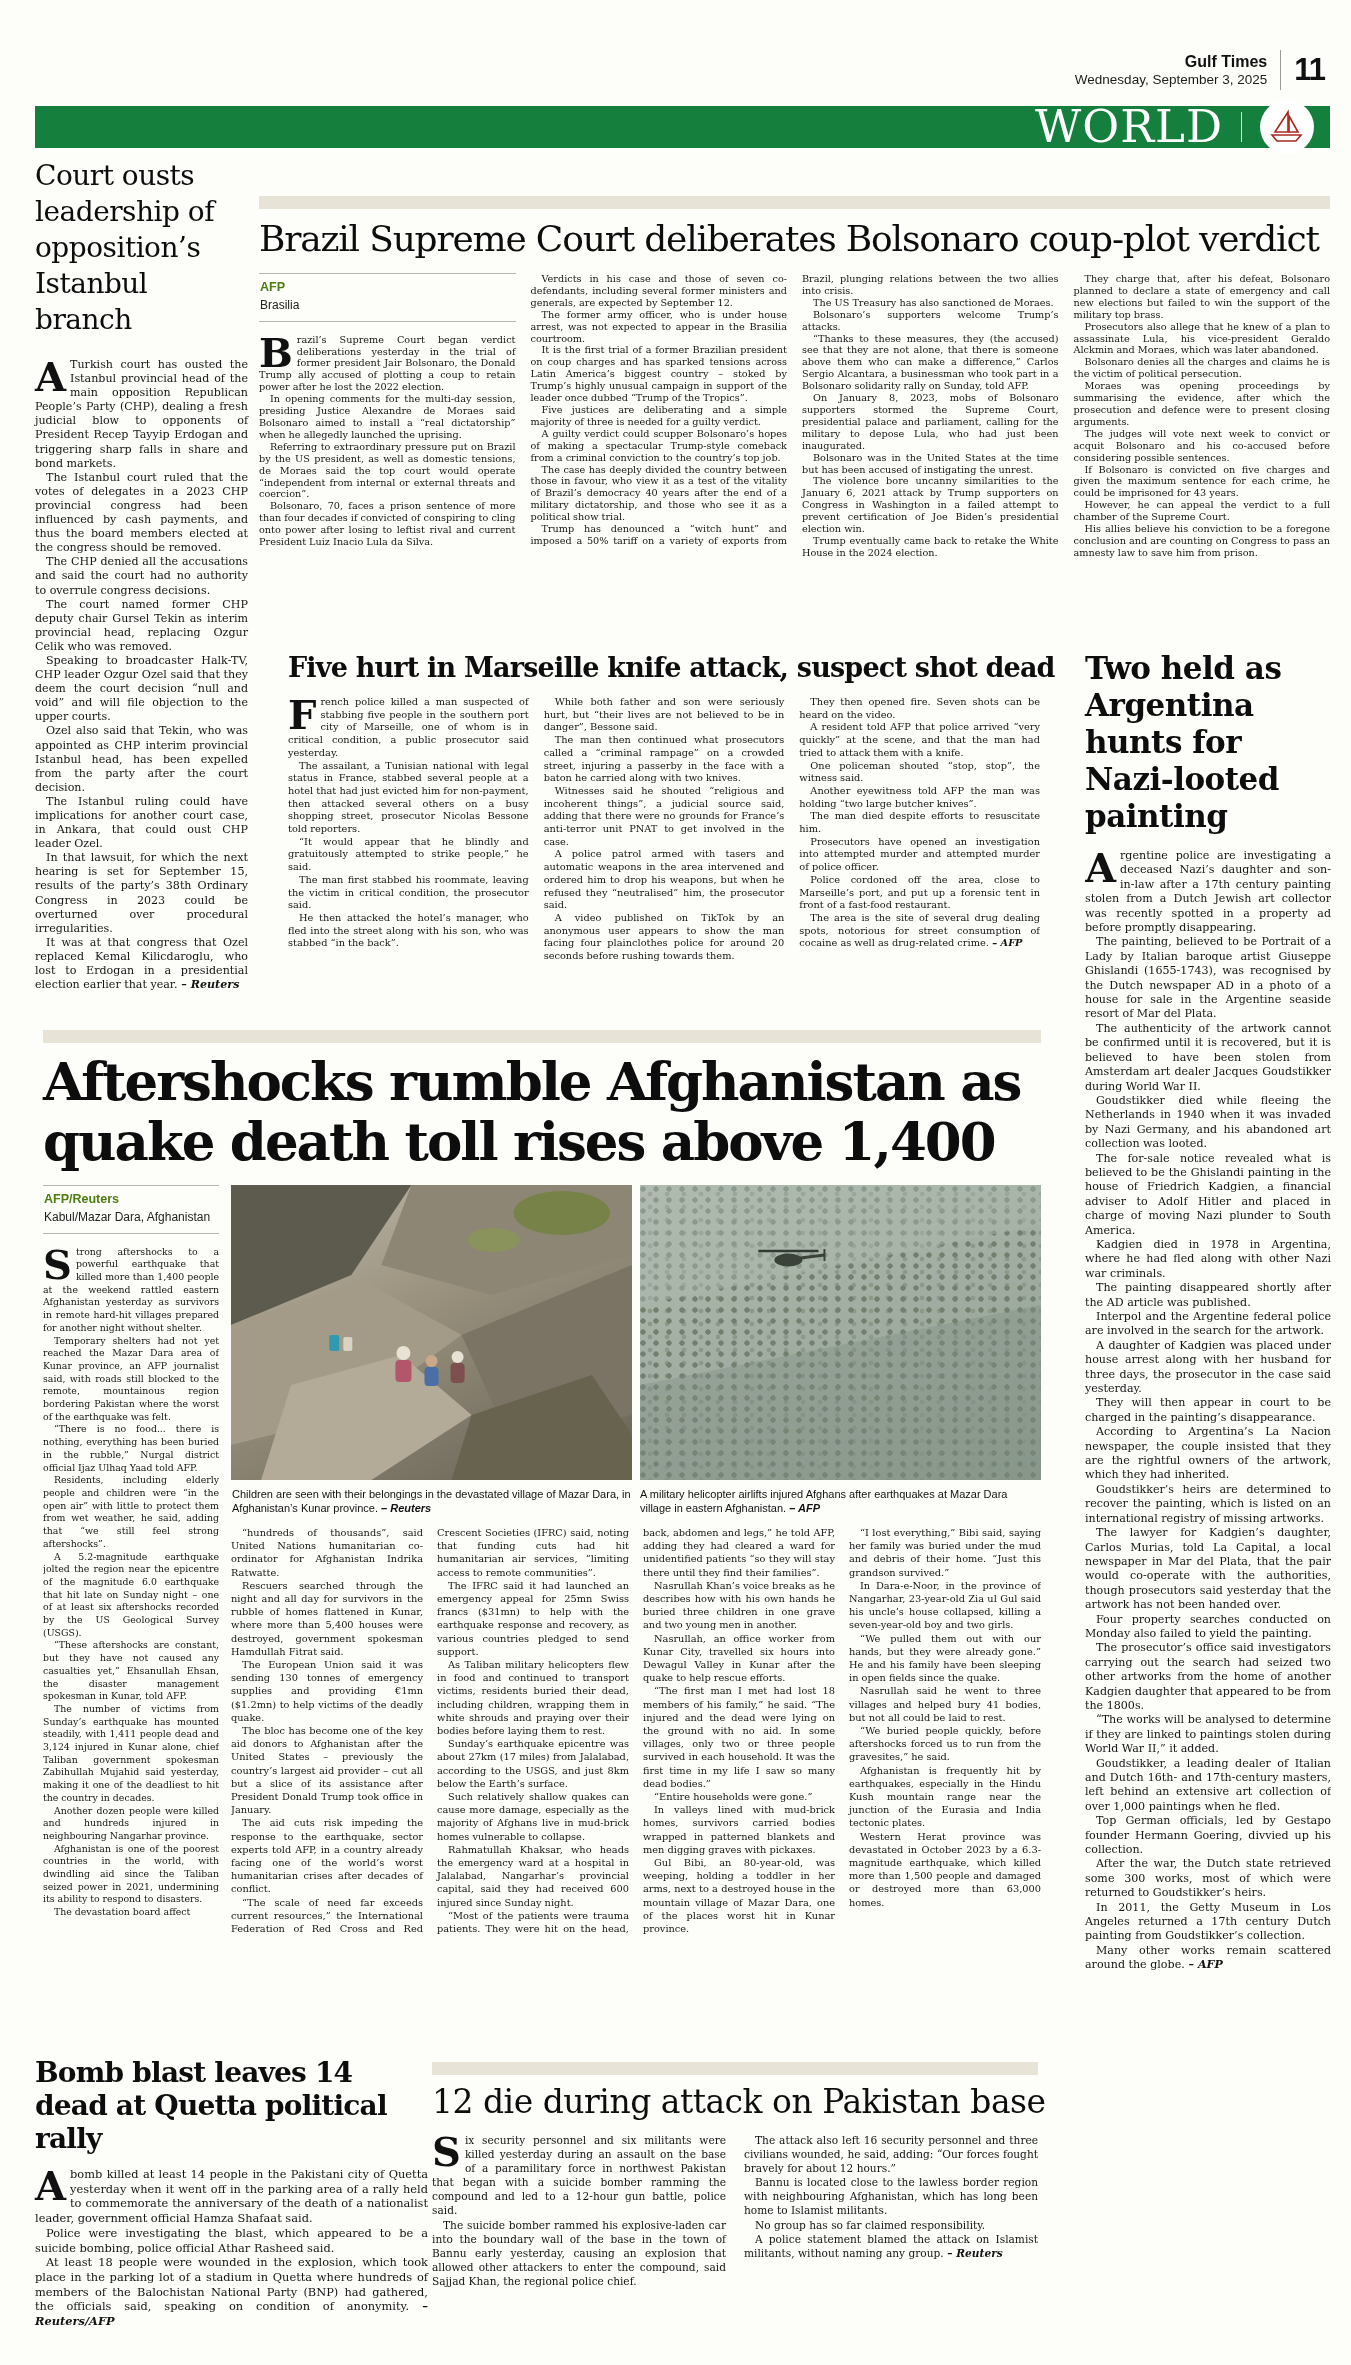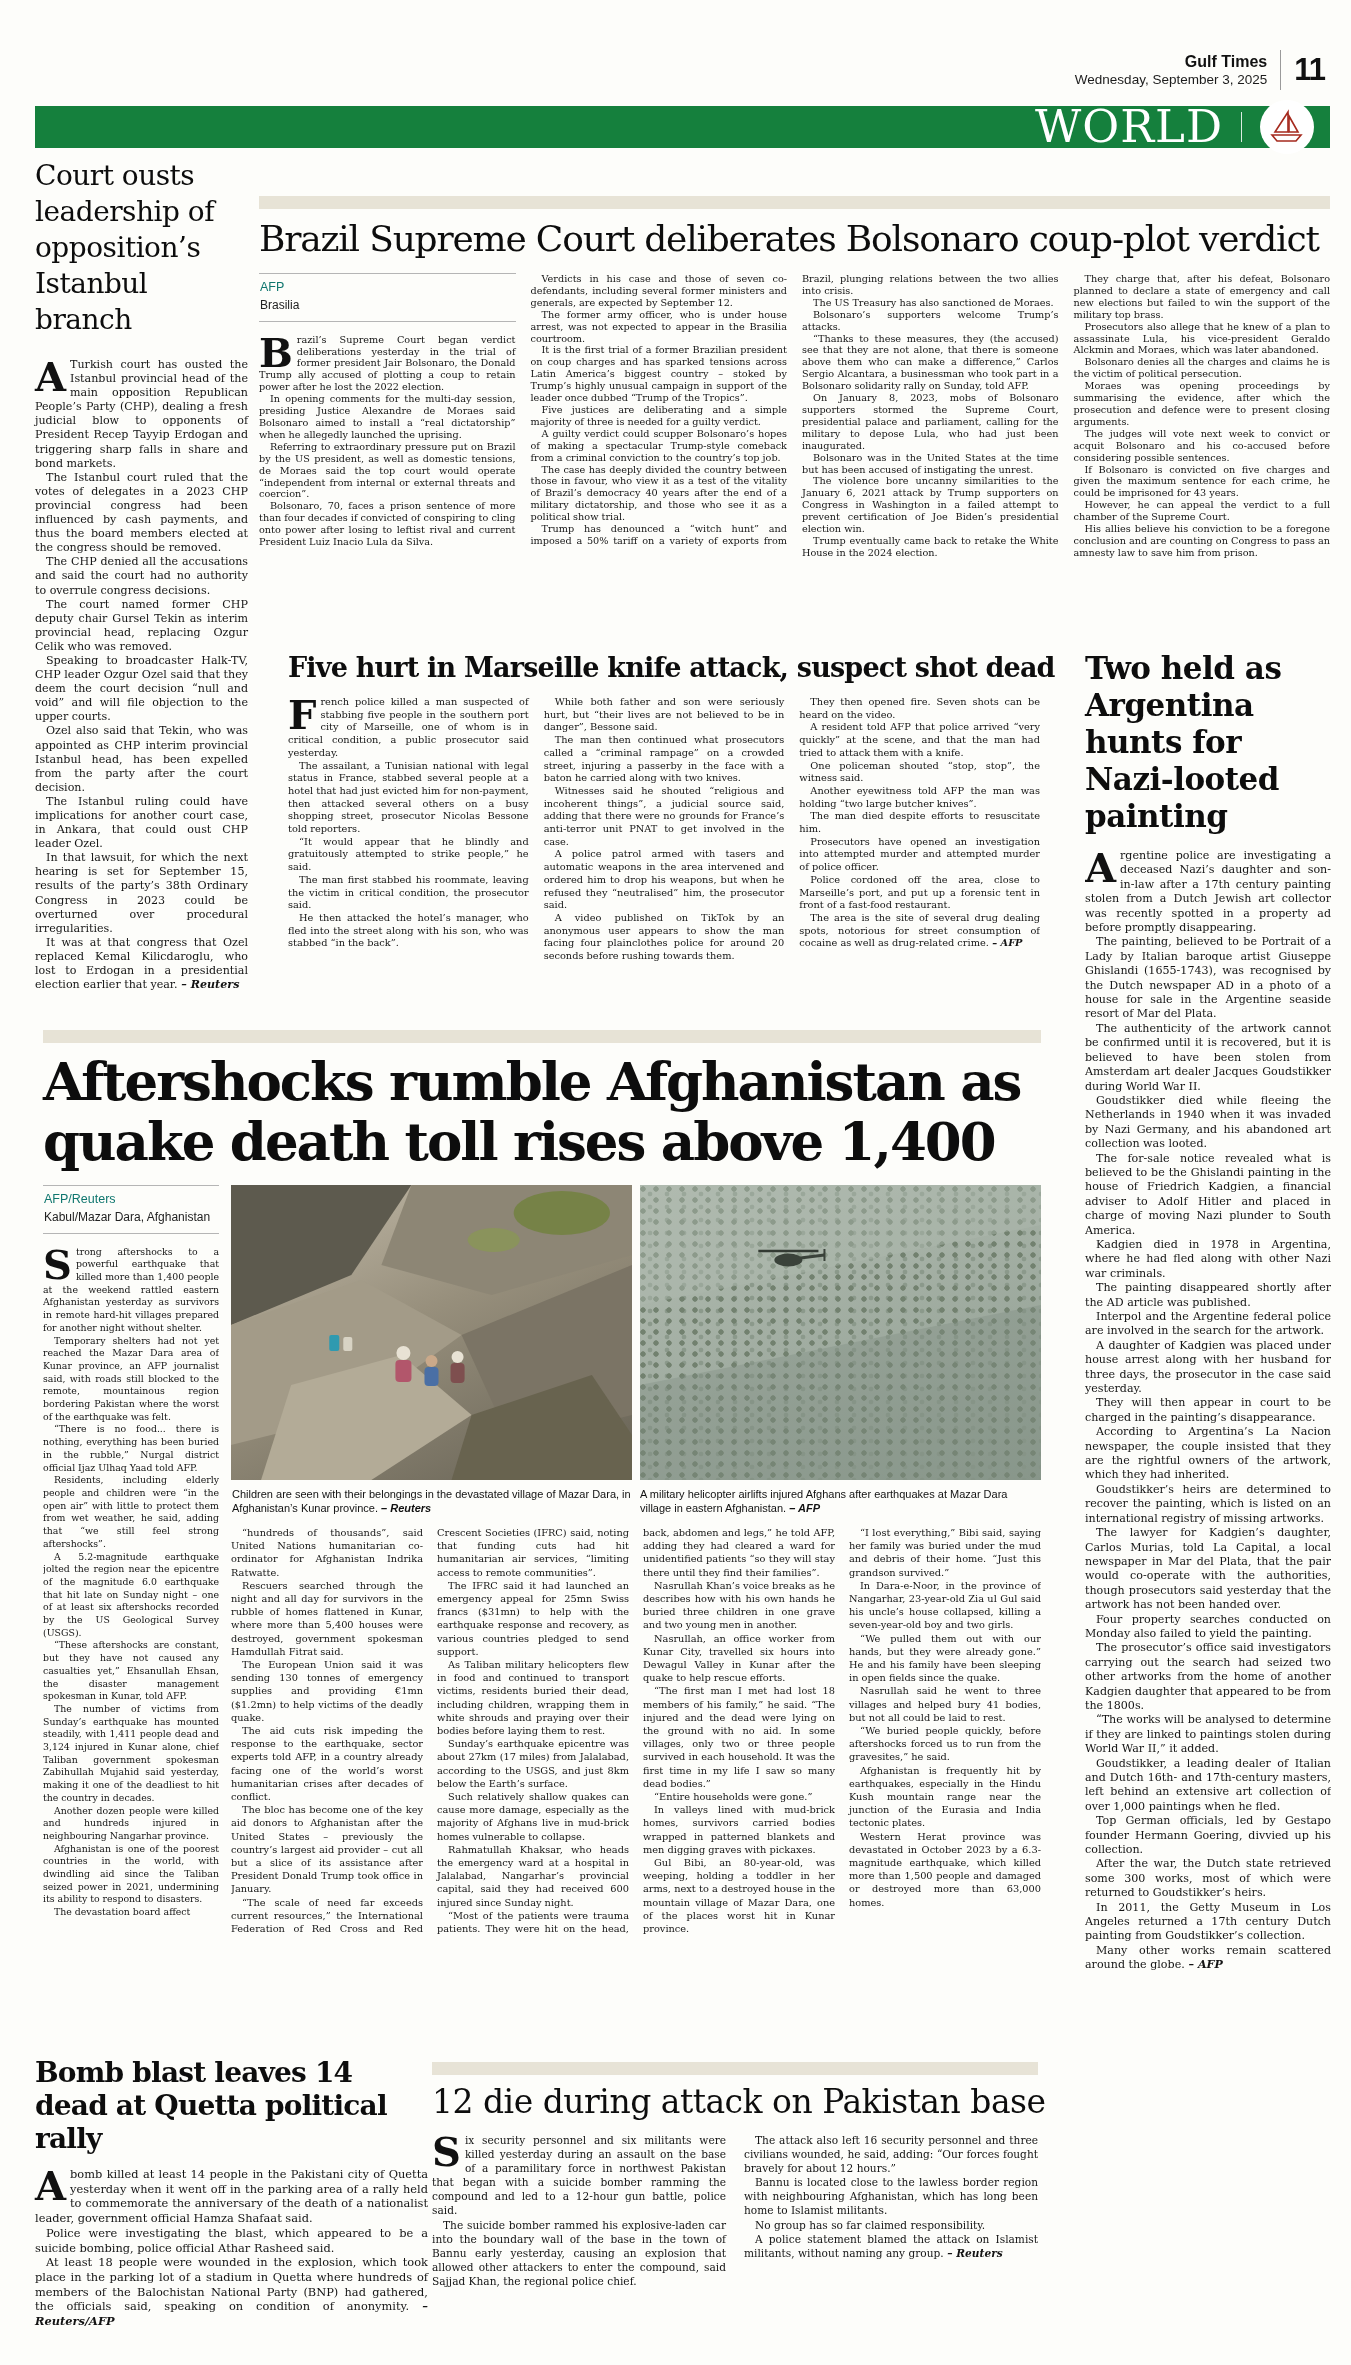--- a/index.html
+++ b/index.html
@@ -19,21 +19,21 @@
   .emblem{width:54px;height:54px;border-radius:50%;background:#fff;display:flex;align-items:center;justify-content:center;
           margin:-7px 0;}
   
   .kicker{height:13px;background:#e7e3d6;}
   .bodytext p{margin:0;text-indent:11px;text-align:justify;}
   .bodytext p.dropcap{text-indent:0;}
   .dropcap::first-letter{float:left;font-weight:bold;font-size:40px;line-height:31px;padding:3px 4px 0 0;color:#111;}
   .endtag{font-weight:bold;font-style:italic;}
   .byline{border-top:1px solid #b5b5b5;border-bottom:1px solid #b5b5b5;padding:6px 1px 8px;margin-bottom:12px;
           font-family:"Liberation Sans",sans-serif;break-inside:avoid;line-height:1.25;}
-  .byl-agency{font-weight:normal;font-size:12.5px;color:#0f766e;}
+  .byl-agency{font-weight:bold;font-size:12.5px;color:#4d7c0f;}
   .byl-loc{font-size:12px;color:#222;margin-top:2px;}
   h1,h2{color:#0d0d0d;}
   
   .art-istanbul{position:absolute;left:35px;top:158px;width:213px;}
   .art-istanbul h2{font-size:28px;line-height:36px;letter-spacing:-0.5px;margin:0 0 20px;font-weight:normal;}
   .art-istanbul .bodytext{font-size:11.1px;line-height:14.1px;}
   
   .art-brazil{position:absolute;left:259px;top:196px;width:1071px;}
   .art-brazil h1{font-size:36px;line-height:42px;font-weight:400;letter-spacing:-1.2px;margin:9px 0 13px;white-space:nowrap;}
   .cols4{column-count:4;column-gap:15px;height:352px;overflow:hidden;font-size:9.7px;line-height:11.9px;}
@@ -271,22 +271,22 @@
           </div>
           <div class="caption">
             <span>A military helicopter airlifts injured Afghans after earthquakes at Mazar Dara village in eastern Afghanistan.</span>
             <em class="credit">– AFP</em>
           </div>
         </div>
         <div class="cols4b bodytext">
             <p>“hundreds of thousands”, said United Nations humanitarian co-ordinator for Afghanistan Indrika Ratwatte.</p>
             <p>Rescuers searched through the night and all day for survivors in the rubble of homes flattened in Kunar, where more than 5,400 houses were destroyed, government spokesman Hamdullah Fitrat said.</p>
             <p>The European Union said it was sending 130 tonnes of emergency supplies and providing €1mn ($1.2mn) to help victims of the deadly quake.</p>
+            <p>The bloc has become one of the key aid donors to Afghanistan after the United States – previously the country’s largest aid provider – cut all but a slice of its assistance after President Donald Trump took office in January.</p>
             <p>The aid cuts risk impeding the response to the earthquake, sector experts told AFP, in a country already facing one of the world’s worst humanitarian crises after decades of conflict.</p>
-            <p>The bloc has become one of the key aid donors to Afghanistan after the United States – previously the country’s largest aid provider – cut all but a slice of its assistance after President Donald Trump took office in January.</p>
             <p>“The scale of need far exceeds current resources,” the International Federation of Red Cross and Red Crescent Societies (IFRC) said, noting that funding cuts had hit humanitarian air services, “limiting access to remote communities”.</p>
             <p>The IFRC said it had launched an emergency appeal for 25mn Swiss francs ($31mn) to help with the earthquake response and recovery, as various countries pledged to send support.</p>
             <p>As Taliban military helicopters flew in food and continued to transport victims, residents buried their dead, including children, wrapping them in white shrouds and praying over their bodies before laying them to rest.</p>
             <p>Sunday’s earthquake epicentre was about 27km (17 miles) from Jalalabad, according to the USGS, and just 8km below the Earth’s surface.</p>
             <p>Such relatively shallow quakes can cause more damage, especially as the majority of Afghans live in mud-brick homes vulnerable to collapse.</p>
             <p>Rahmatullah Khaksar, who heads the emergency ward at a hospital in Jalalabad, Nangarhar’s provincial capital, said they had received 600 injured since Sunday night.</p>
             <p>“Most of the patients were trauma patients. They were hit on the head, back, abdomen and legs,” he told AFP, adding they had cleared a ward for unidentified patients “so they will stay there until they find their families”.</p>
             <p>Nasrullah Khan’s voice breaks as he describes how with his own hands he buried three children in one grave and two young men in another.</p>
             <p>Nasrullah, an office worker from Kunar City, travelled six hours into Dewagul Valley in Kunar after the quake to help rescue efforts.</p>
             <p>“The first man I met had lost 18 members of his family,” he said. “The injured and the dead were lying on the ground with no aid. In some villages, only two or three people survived in each household. It was the first time in my life I saw so many dead bodies.”</p>

